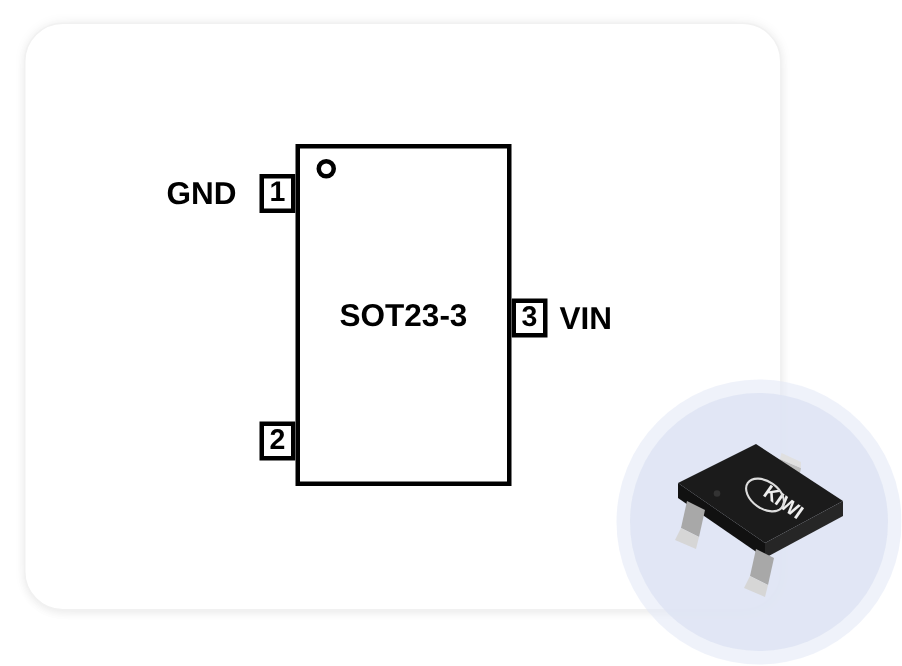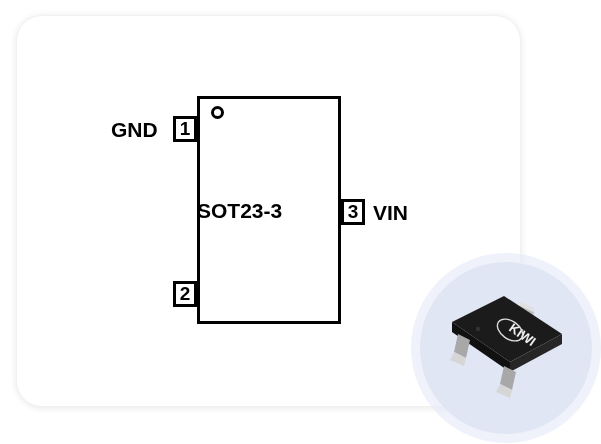--- a/index.html
+++ b/index.html
@@ -55,20 +55,21 @@
       font-weight: bold;
       font-size: 21px;
       color: #000;
       line-height: 24px;
       white-space: nowrap;
     }
     .chip-name {
       position: absolute;
       left: 197px; width: 144px;
       top: 199px;
+      text-align: center;
       font-weight: bold;
       font-size: 21px;
       color: #000;
     }
     .photo-halo {
       position: absolute;
       left: 411px; top: 253px;
       width: 190px; height: 190px;
       border-radius: 50%;
       background: rgba(226,232,246,0.55);

